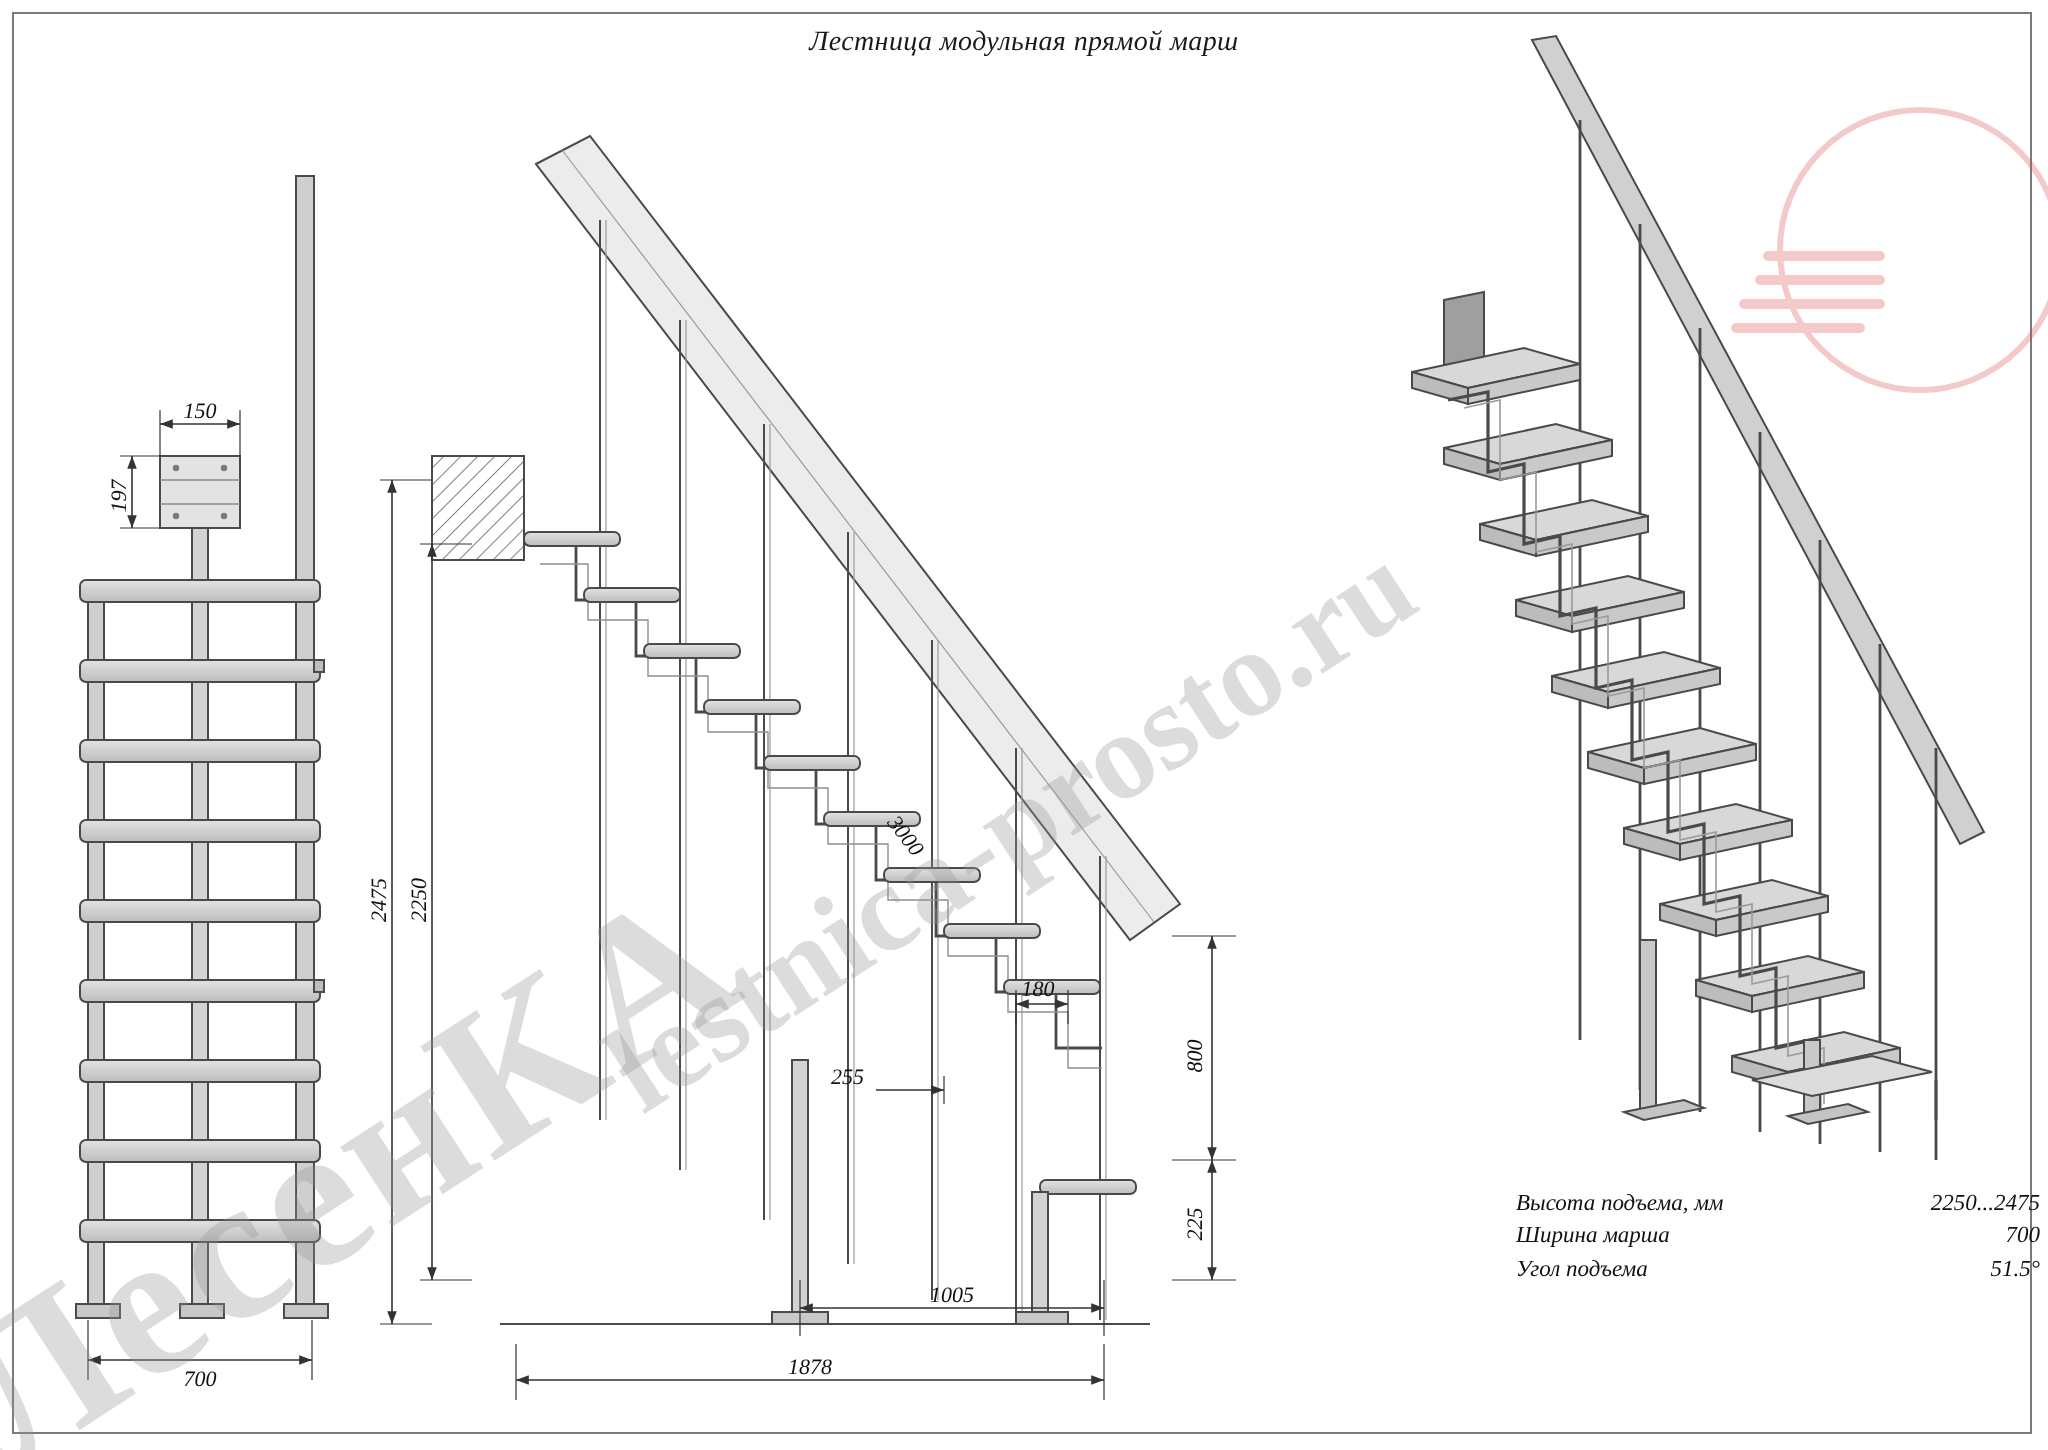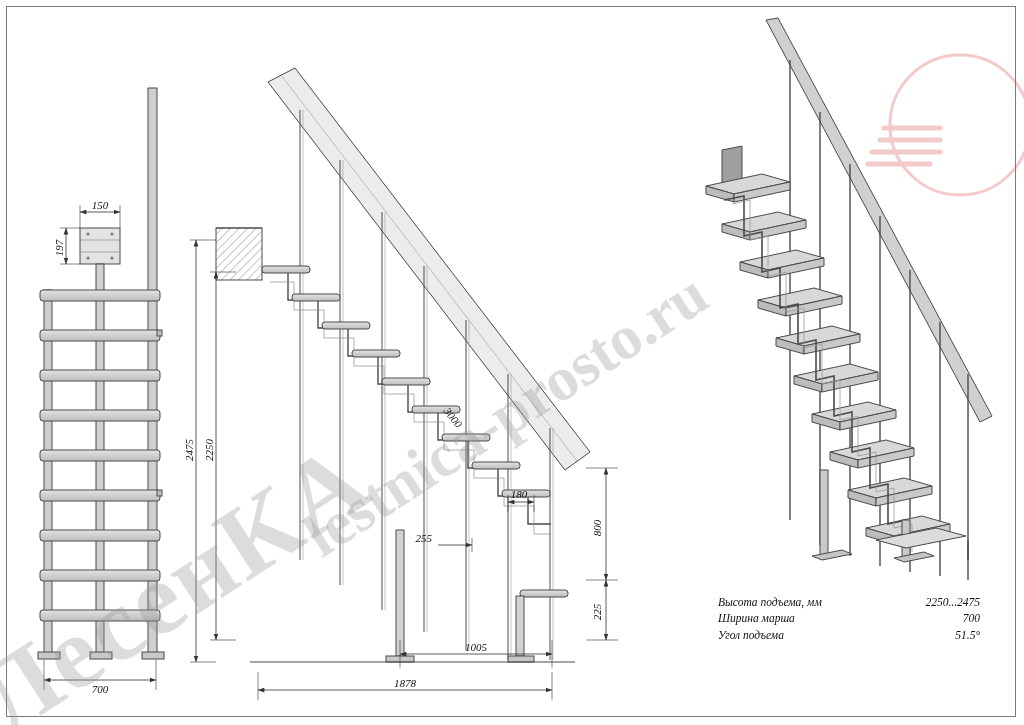--- a/index.html
+++ b/index.html
@@ -4,34 +4,35 @@
 <style>
   html,body{margin:0;padding:0;background:#fff;}
   body{width:1024px;height:725px;overflow:hidden;font-family:"Liberation Serif",serif;}
   #sheet{position:relative;width:1024px;height:725px;background:#ffffff;}
   .frame{position:absolute;left:6px;top:6px;width:1010px;height:711px;border:1px solid #7a7a7a;box-sizing:border-box;}
   .title{position:absolute;left:0;top:14px;width:1024px;text-align:center;font-style:italic;font-size:14px;color:#1a1a1a;letter-spacing:.2px;}
   svg.layer{position:absolute;left:0;top:0;width:1024px;height:725px;}
   .wm{position:absolute;color:rgba(150,150,150,0.33);font-family:"Liberation Serif",serif;font-weight:bold;pointer-events:none;white-space:nowrap;}
   .wm1{left:18px;top:640px;font-size:104px;transform:rotate(-33deg);transform-origin:left bottom;letter-spacing:2px;}
   .wm2{left:330px;top:500px;font-size:62px;transform:rotate(-33deg);transform-origin:left bottom;color:rgba(150,150,150,0.33);}
-  .specs{position:absolute;left:718px;top:594px;width:262px;font-style:italic;font-size:11.5px;color:#111;}
+  .specs{position:absolute;left:758px;top:594px;width:262px;font-style:italic;font-size:11.5px;color:#111;}
   .specs .row{display:flex;justify-content:space-between;line-height:16.3px;}
   .specs .row span:first-child{text-align:left;}
   .specs .row span:last-child{text-align:right;margin-left:36px;}
   .dimtext{font-family:"Liberation Serif",serif;font-size:11px;fill:#111;}
   .dimtext.it{font-style:italic;}
 </style>
 </head>
 <body>
 
 <div id="sheet">
 
   <div class="frame"></div>
 
+  <div class="title">Лестница модульная прямой марш</div>
 
   <svg class="layer" viewBox="0 0 1024 725">
     <defs>
       <marker id="ar" markerWidth="9" markerHeight="9" refX="8" refY="3" orient="auto">
         <path d="M0,0 L8,3 L0,6 z" fill="#333"></path>
       </marker>
       <marker id="arS" markerWidth="9" markerHeight="9" refX="0" refY="3" orient="auto">
         <path d="M8,0 L0,3 L8,6 z" fill="#333"></path>
       </marker>
       <pattern id="hatch" width="6" height="6" patternTransform="rotate(45)" patternUnits="userSpaceOnUse">

